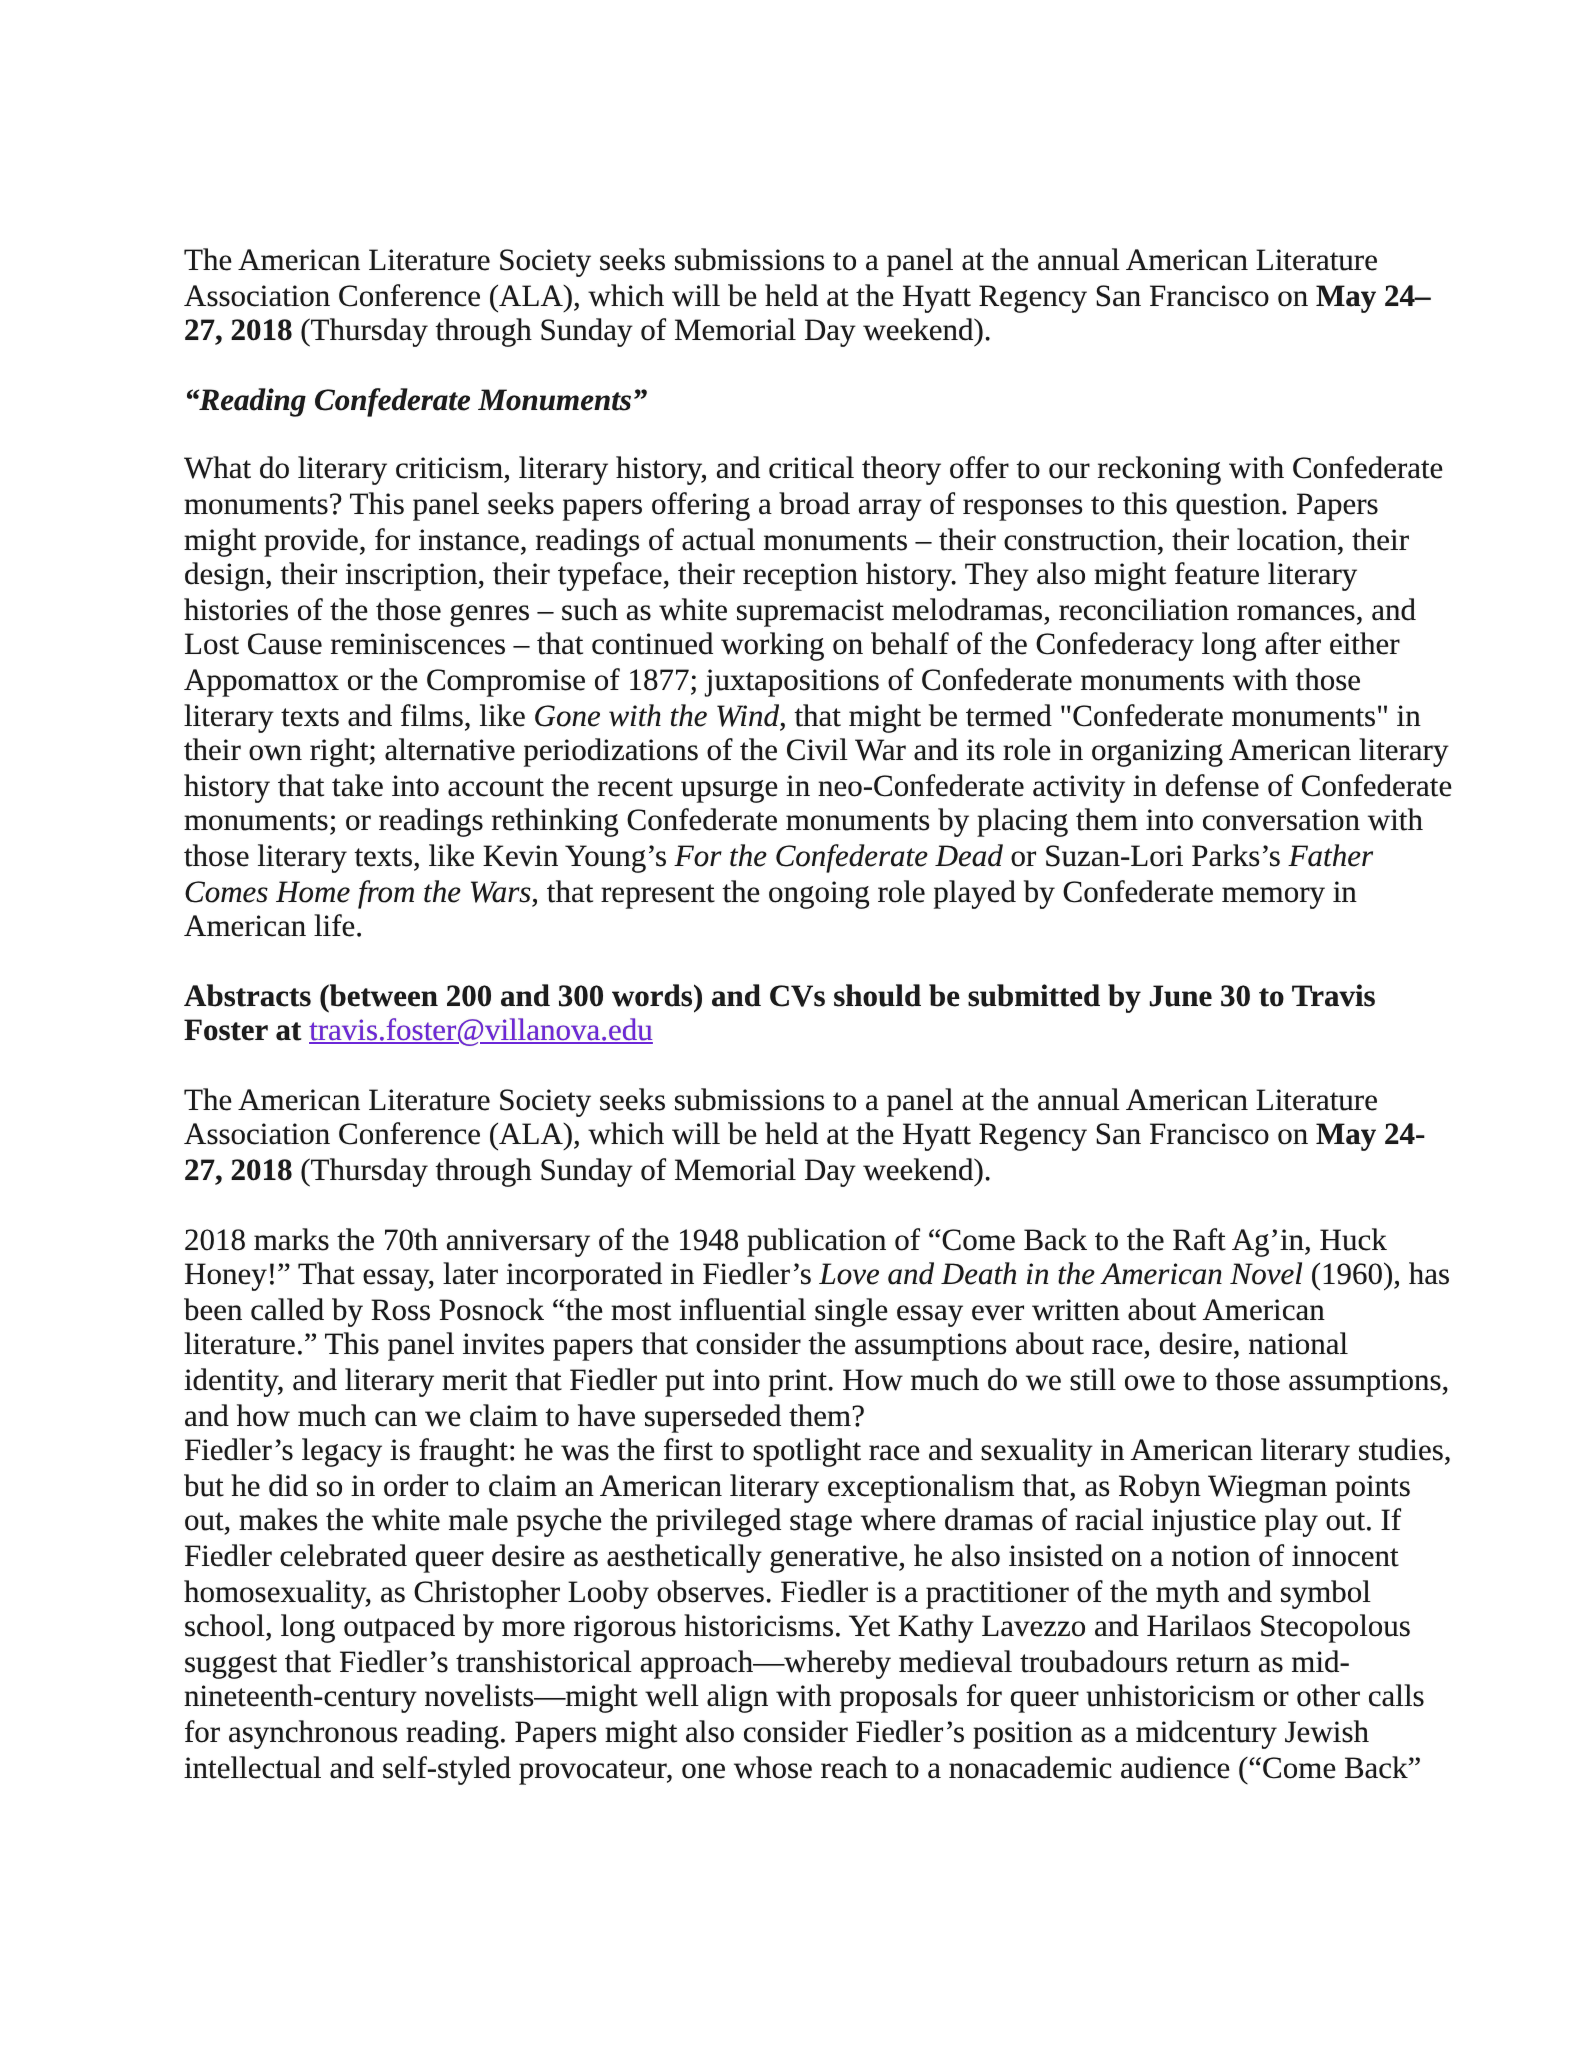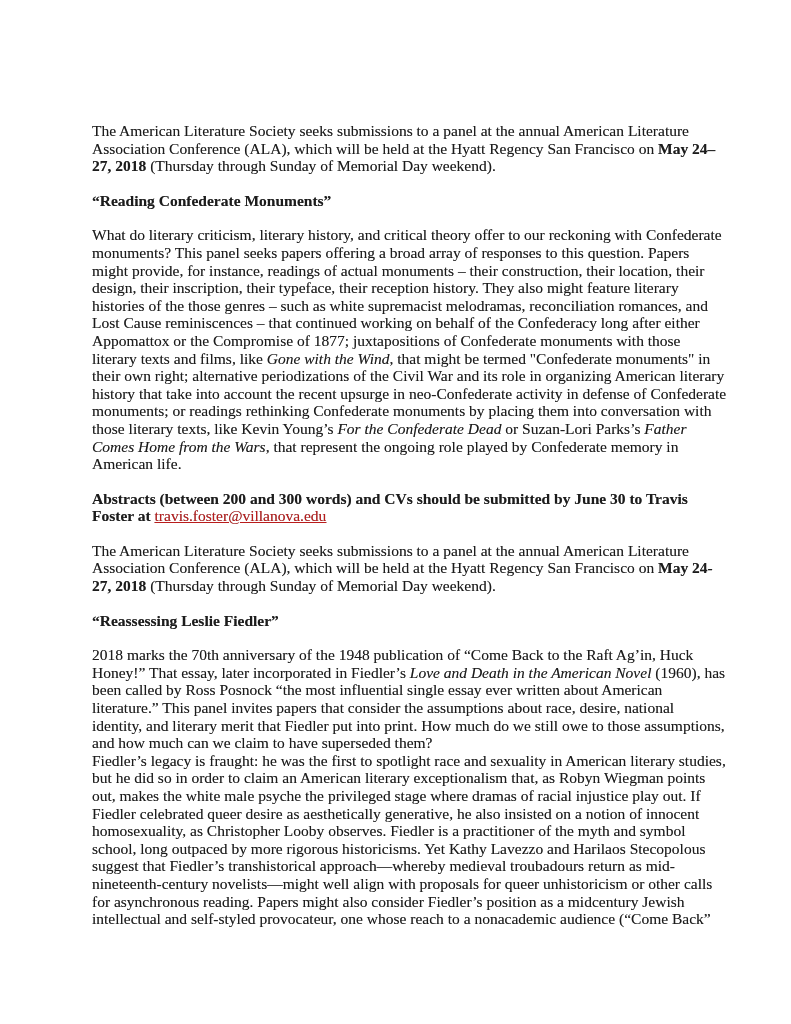--- a/index.html
+++ b/index.html
@@ -26,45 +26,45 @@
   }
   .para {
     margin: 0 0 17px 0;
   }
   .bold, .bold span {
     font-weight: bold;
   }
   .heading {
     font-weight: bold;
     margin: 0 0 17px 0;
+    font-style: italic;
   }
   .section-gap {
     margin-top: 10px;
   }
   i {
   }
   a.email {
-    color: #b91c1c;
+    color: #6d28d9;
     text-decoration: underline;
     font-weight: normal;
     cursor: pointer;
   }
 </style>
 </head>
 <body>
 
 <div class="page">
 
   <p class="para"><span>The American Literature Society seeks submissions to a panel at the annual American Literature Association Conference (ALA), which will be held at the Hyatt Regency San Francisco on </span><b>May 24–27, 2018</b><span> (Thursday through Sunday of Memorial Day weekend).</span></p>
 
   <p class="heading">“Reading Confederate Monuments”</p>
 
   <p class="para"><span>What do literary criticism, literary history, and critical theory offer to our reckoning with Confederate monuments? This panel seeks papers offering a broad array of responses to this question. Papers might provide, for instance, readings of actual monuments – their construction, their location, their design, their inscription, their typeface, their reception history. They also might feature literary histories of the those genres – such as white supremacist melodramas, reconciliation romances, and Lost Cause reminiscences – that continued working on behalf of the Confederacy long after either Appomattox or the Compromise of 1877; juxtapositions of Confederate monuments with those literary texts and films, like </span><i>Gone with the Wind</i><span>, that might be termed "Confederate monuments" in their own right; alternative periodizations of the Civil War and its role in organizing American literary history that take into account the recent upsurge in neo-Confederate activity in defense of Confederate monuments; or readings rethinking Confederate monuments by placing them into conversation with those literary texts, like Kevin Young’s </span><i>For the Confederate Dead</i><span> or Suzan-Lori Parks’s </span><i>Father Comes Home from the Wars</i><span>, that represent the ongoing role played by Confederate memory in American life.</span></p>
 
   <p class="para bold"><span>Abstracts (between 200 and 300 words) and CVs should be submitted by June 30 to Travis Foster at </span><a class="email">travis.foster@villanova.edu</a></p>
 
   <p class="para section-gap"><span>The American Literature Society seeks submissions to a panel at the annual American Literature Association Conference (ALA), which will be held at the Hyatt Regency San Francisco on </span><b>May 24-27, 2018</b><span> (Thursday through Sunday of Memorial Day weekend).</span></p>
 
-  <p class="heading">“Reassessing Leslie Fiedler”</p>
 
   <p class="para"><span>2018 marks the 70th anniversary of the 1948 publication of “Come Back to the Raft Ag’in, Huck Honey!” That essay, later incorporated in Fiedler’s </span><i>Love and Death in the American Novel</i><span> (1960), has been called by Ross Posnock “the most influential single essay ever written about American literature.” This panel invites papers that consider the assumptions about race, desire, national identity, and literary merit that Fiedler put into print. How much do we still owe to those assumptions, and how much can we claim to have superseded them?</span><br><span>Fiedler’s legacy is fraught: he was the first to spotlight race and sexuality in American literary studies, but he did so in order to claim an American literary exceptionalism that, as Robyn Wiegman points out, makes the white male psyche the privileged stage where dramas of racial injustice play out. If Fiedler celebrated queer desire as aesthetically generative, he also insisted on a notion of innocent homosexuality, as Christopher Looby observes. Fiedler is a practitioner of the myth and symbol school, long outpaced by more rigorous historicisms. Yet Kathy Lavezzo and Harilaos Stecopolous suggest that Fiedler’s transhistorical approach—whereby medieval troubadours return as mid-nineteenth-century novelists—might well align with proposals for queer unhistoricism or other calls for asynchronous reading. Papers might also consider Fiedler’s position as a midcentury Jewish intellectual and self-styled provocateur, one whose reach to a nonacademic audience (“Come Back”</span></p>
 
 </div>
 
 </body></html>

